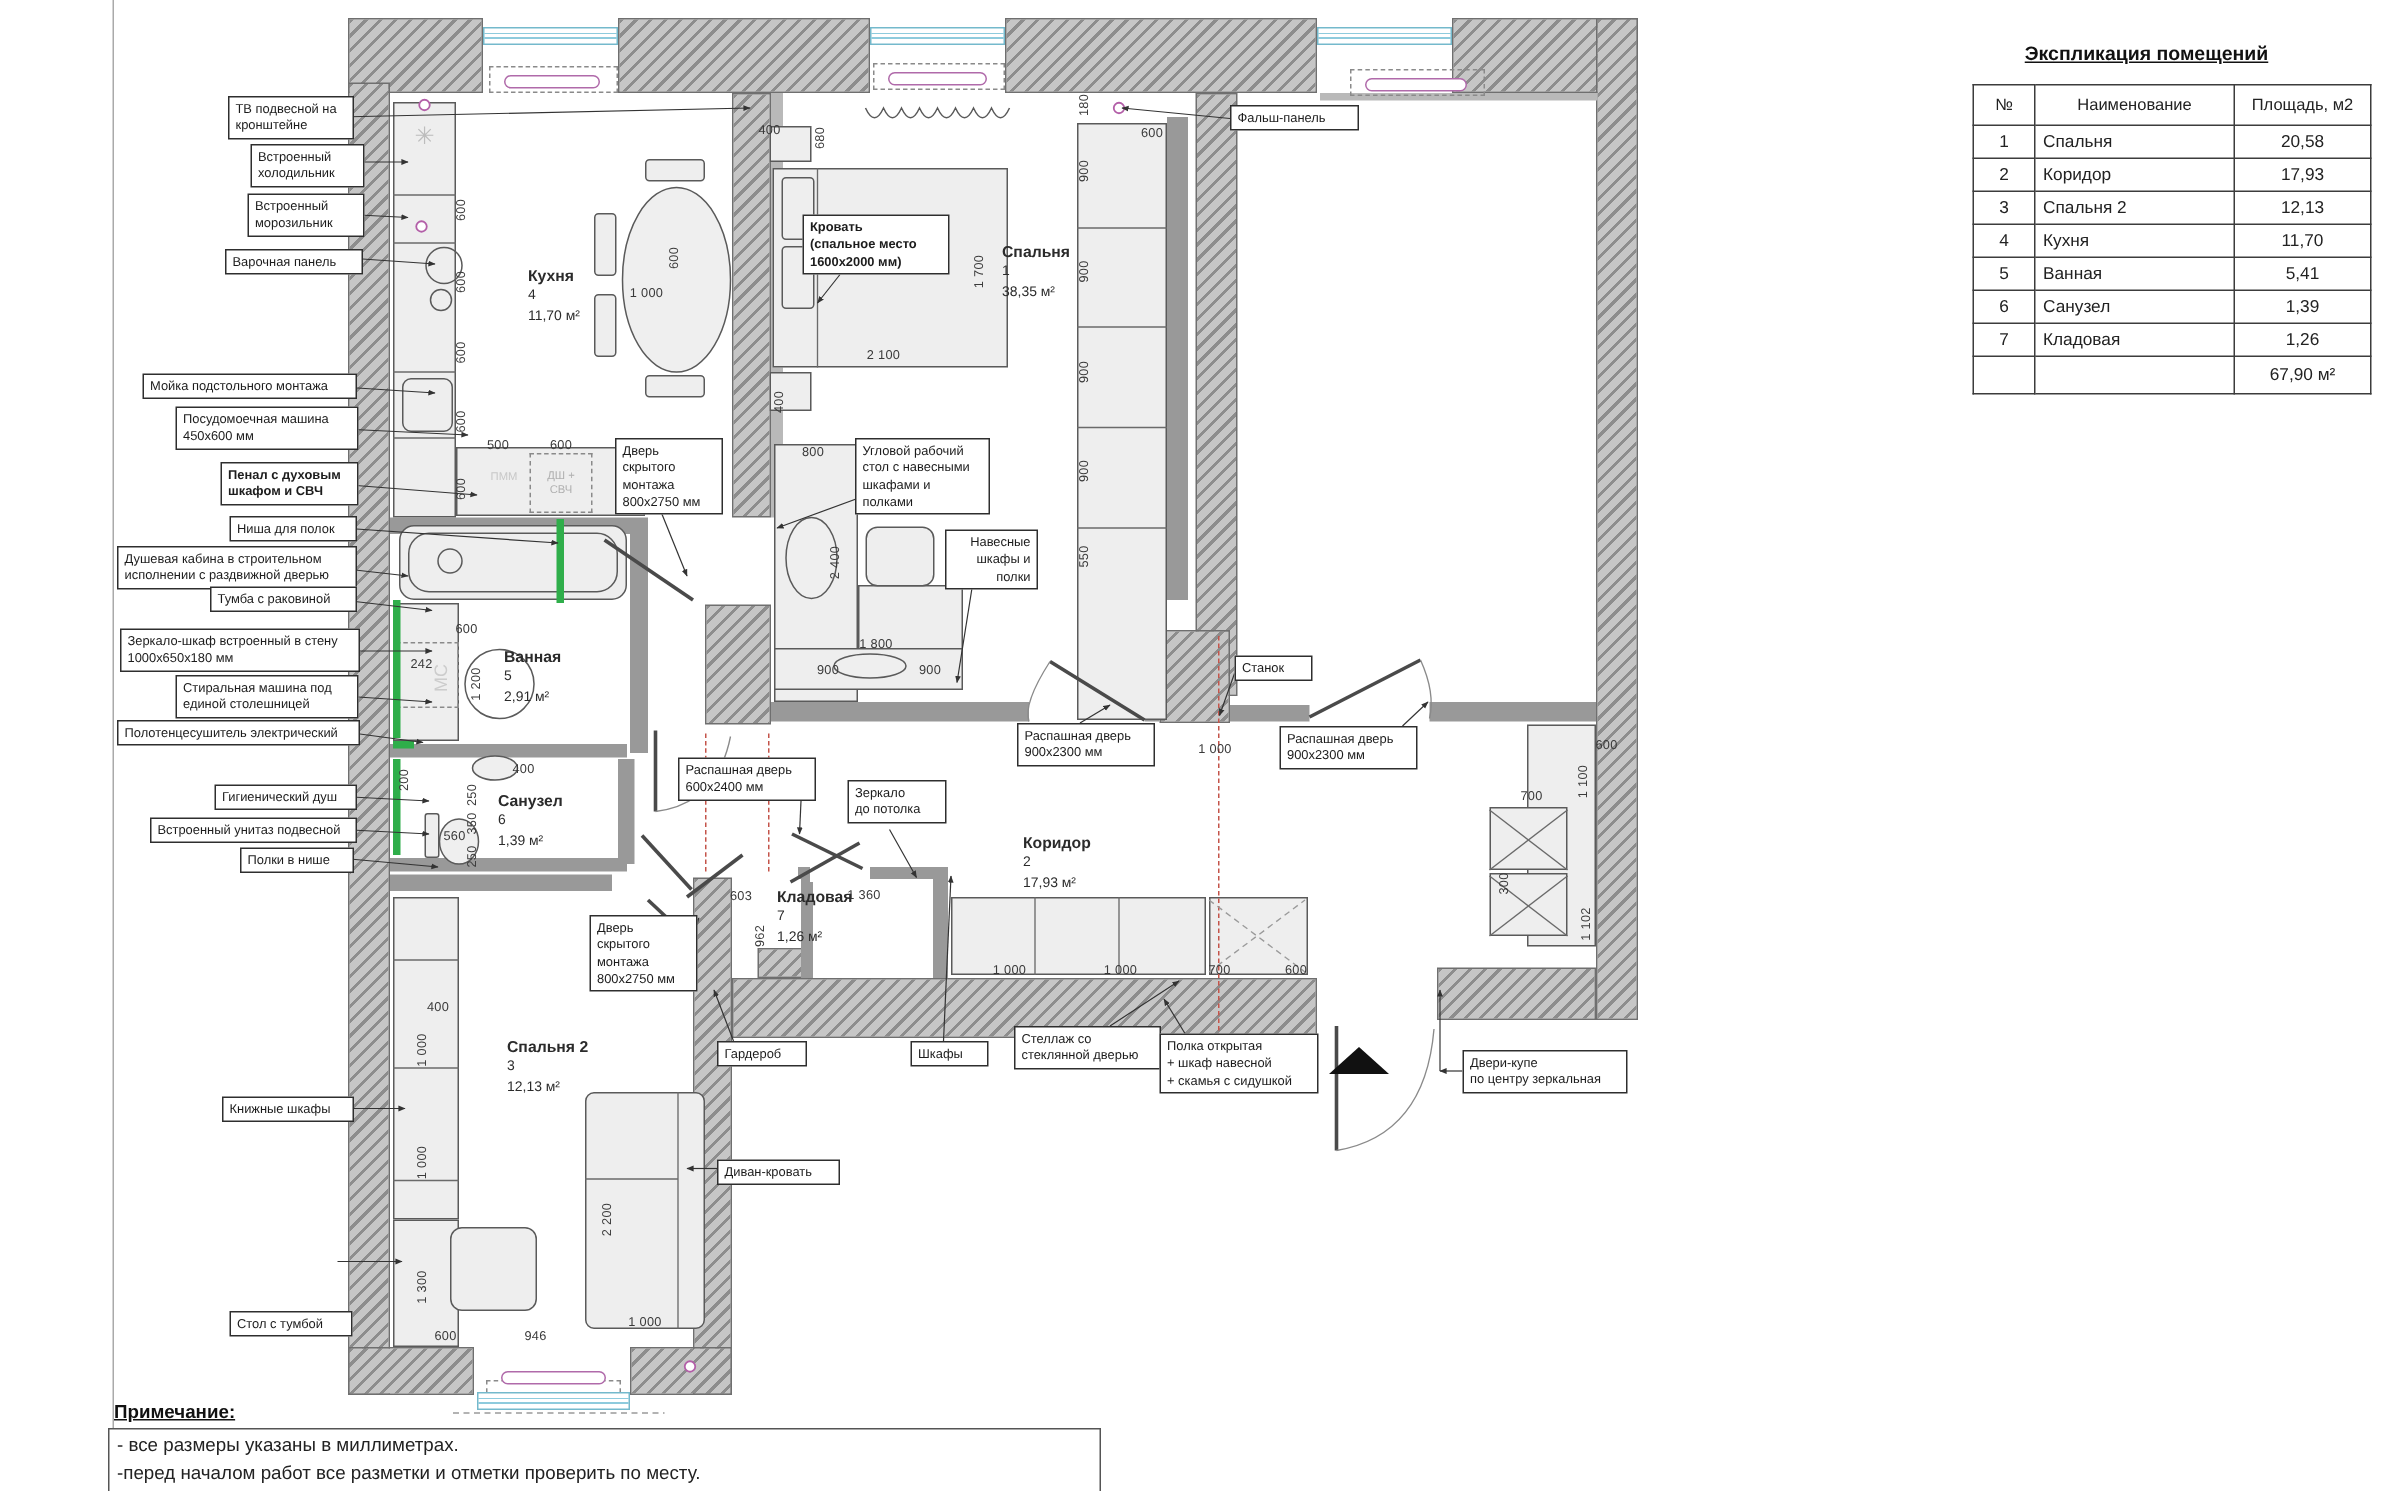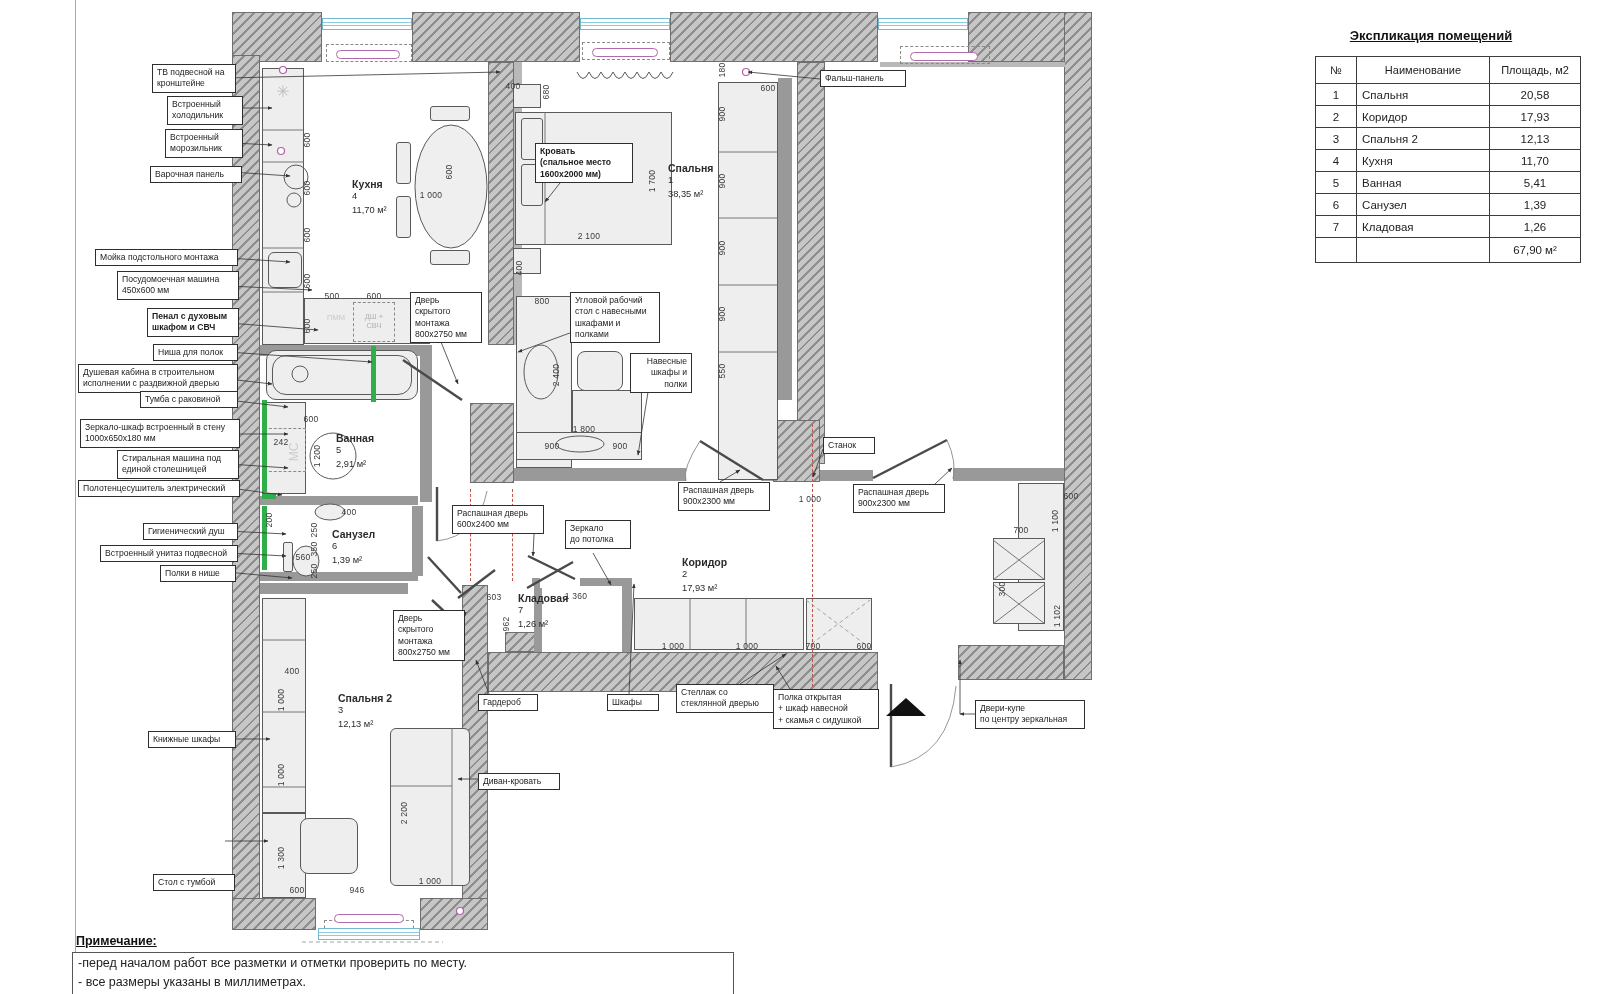--- a/index.html
+++ b/index.html
@@ -434,16 +434,16 @@
       <tr>
         <td></td>
           <td></td>
         <td class="r" style="height:24px">67,90 м²</td>
       </tr>
     </tfoot>
   </table>
 
   <div id="note-title">Примечание:</div>
   <div id="note-box">
+    <div>- все размеры указаны в миллиметрах.</div>
     <div>-перед началом работ все разметки и отметки проверить по месту.</div>
-    <div>- все размеры указаны в миллиметрах.</div>
   </div>
 </div>
 
 </body></html>

